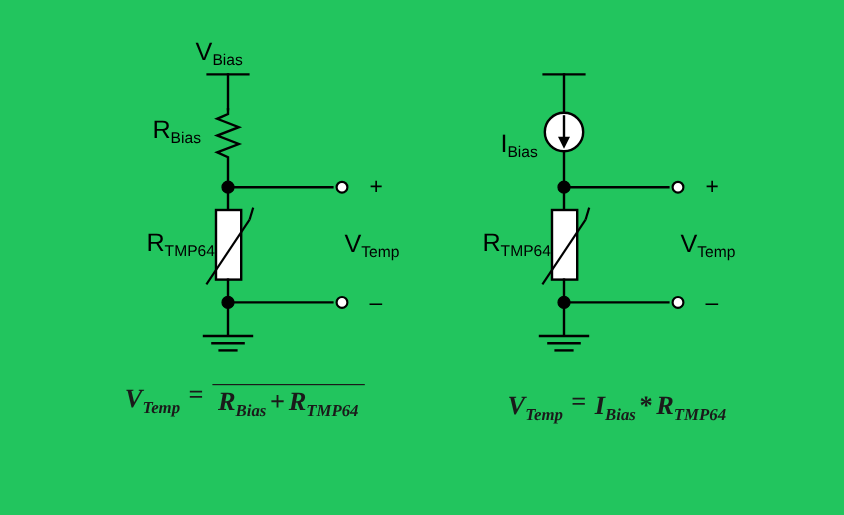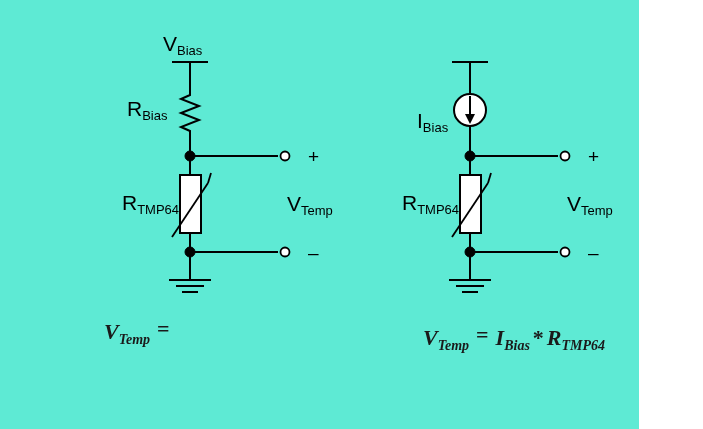--- a/index.html
+++ b/index.html
@@ -8,23 +8,23 @@
     background: #ffffff;
   }
   body {
     width: 703px;
     height: 429px;
     font-family: "Liberation Sans", sans-serif;
     overflow: hidden;
   }
   #diagram-root {
     position: relative;
-    width: 639px;
+    width: 703px;
     height: 429px;
-    background: #5eead4;
+    background: #22c55e;
   }
   svg.circuit-canvas {
     position: absolute;
     top: 0;
     left: 0;
     width: 703px;
     height: 429px;
   }
   .wire {
     stroke: #000000;
@@ -236,20 +236,23 @@
 
   <div class="sign" style="left:588px; top:147px;">+</div>
   <div class="sign" style="left:588px; top:243px;">–</div>
 
   <div class="eq" style="left:104px; top:318px;">
     <span class="eq-inline">
       <span class="v">V</span><span class="vsub">Temp</span>
     </span>
     <span class="op">=</span>
     <span class="frac">
+      <span class="den">
+        <span class="v">R</span><span class="vsub">Bias</span><span class="op">+</span><span class="v">R</span><span class="vsub">TMP64</span>
+      </span>
     </span>
   </div>
 
   <div class="eq" style="left:387px; top:324px;margin-left:36px;">
     <span class="eq-inline">
       <span class="v">V</span><span class="vsub">Temp</span>
     </span>
     <span class="op">=</span>
     <span class="eq-inline">
       <span class="v">I</span><span class="vsub">Bias</span><span class="op">*</span><span class="v">R</span><span class="vsub">TMP64</span>

